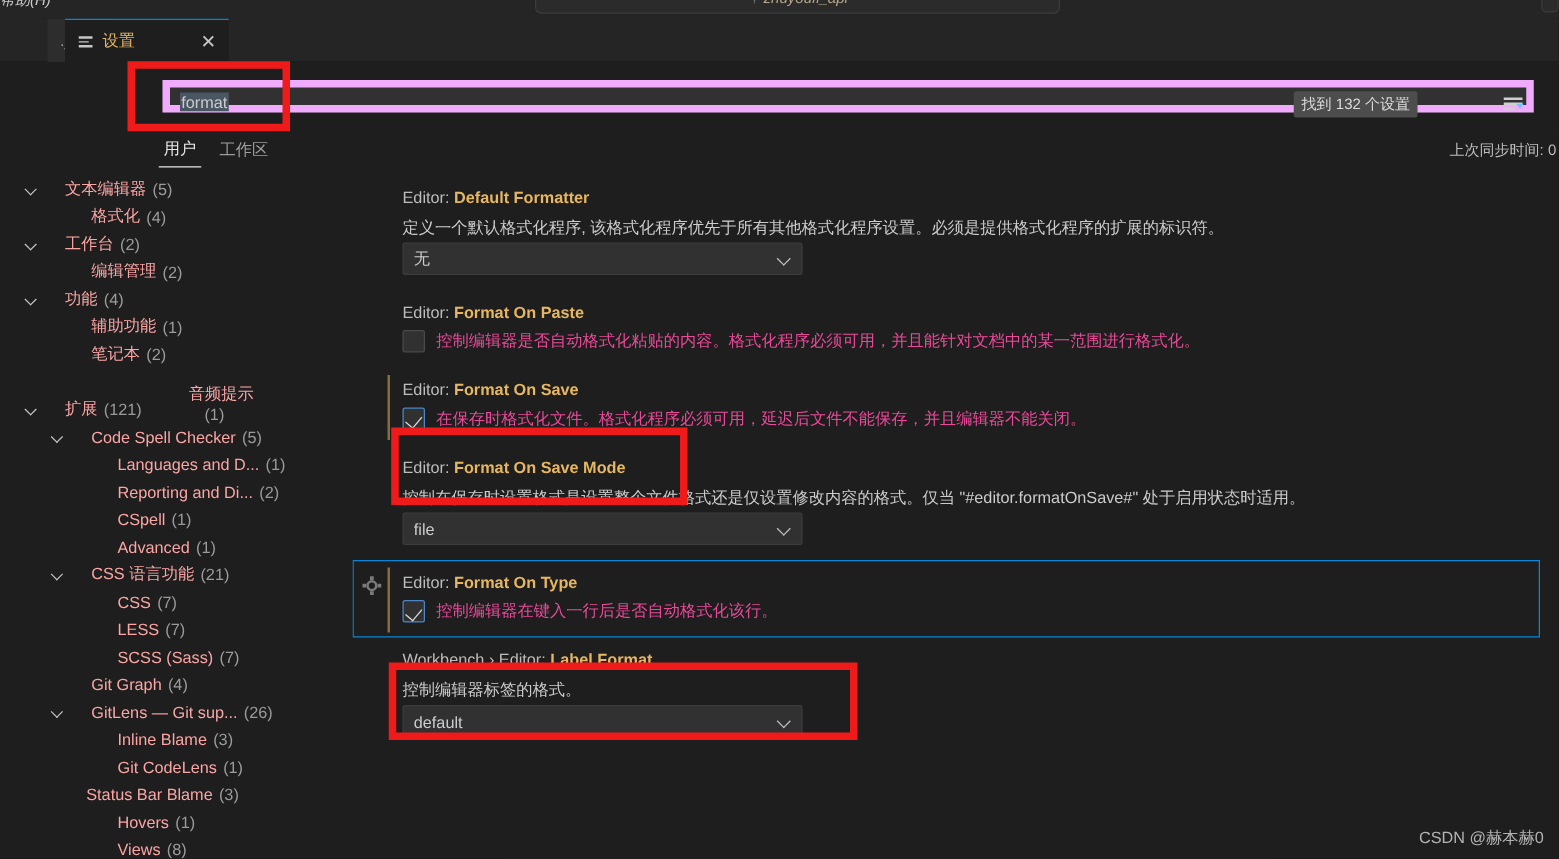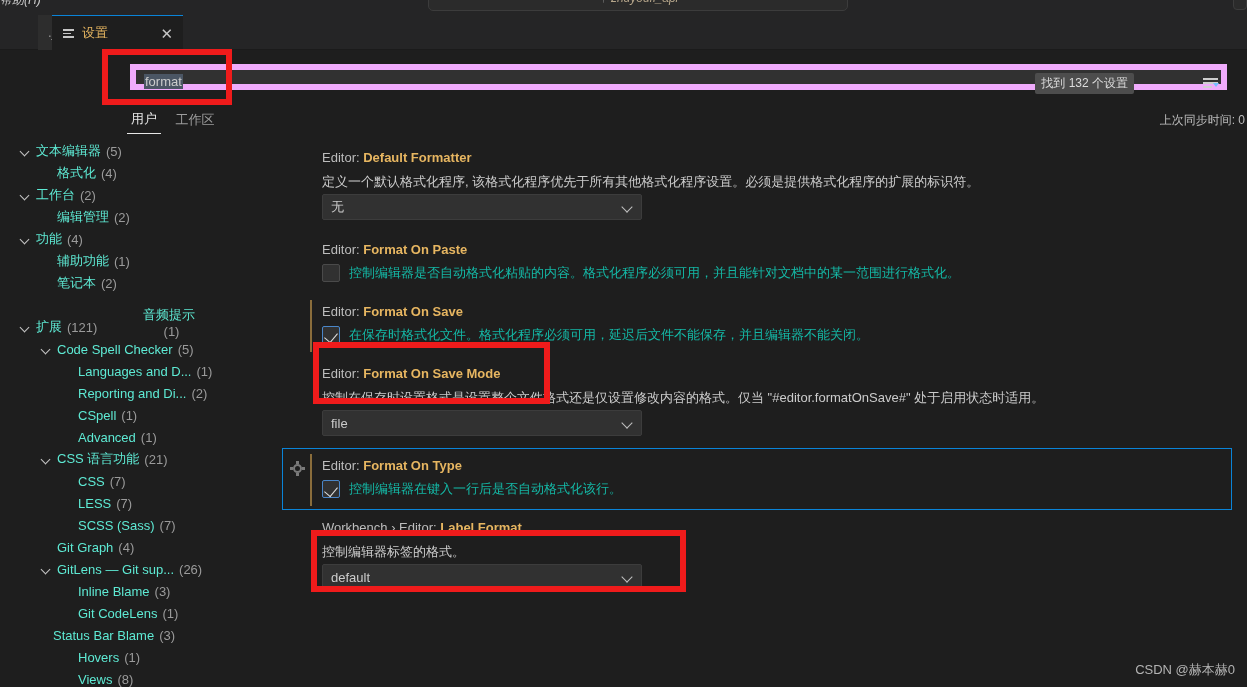--- a/index.html
+++ b/index.html
@@ -134,21 +134,21 @@
   }
   .toc-chevron {
     width: 12px; height: 12px; margin-right: 4px; position: relative; flex: none;
   }
   .toc-chevron.open::before {
     content: ""; position: absolute; left: 1px; top: 3px;
     width: 6px; height: 6px; border-right: 1.4px solid #c5c5c5;
     border-bottom: 1.4px solid #c5c5c5; transform: rotate(45deg);
   }
   .toc-count { color: #9b9b9b; margin-left: 5px; }
-  .toc-label { color: #5eead4; }
+  .toc-label { color: #fca5a5; margin-left: 16px; }
 
   
   .list {
     position: absolute; left: 282px; top: 140px; width: 950px; height: 547px;
     background: #1e1e1e; overflow: hidden;
   }
   .setting {
     position: relative; padding: 10px 0 12px 40px; width: 950px;
   }
   .setting .title {
@@ -183,21 +183,21 @@
     border: 1px solid #4a4a4a; background: #313131; border-radius: 2px;
     position: relative; top: 0px;
   }
   .cbox.checked { border-color: #4a86c8; }
   .cbox.checked::after {
     content: ""; position: absolute; left: 4px; top: 3px;
     width: 7px; height: 11px;
     border-right: 1.8px solid #dedede; border-bottom: 1.8px solid #dedede;
     transform: rotate(40deg);
   }
-  .cb-text { font-size: 13px; color: #14b8a6; line-height: 18px; white-space: nowrap; }
+  .cb-text { font-size: 13px; color: #ec4899; line-height: 18px; white-space: nowrap; }
 
   
   .dropdown {
     width: 320px; height: 26px; background: #313131;
     border: 1px solid #3c3c3c; border-radius: 2px;
     display: flex; align-items: center; padding: 0 8px;
     position: relative; margin-top: 3px;
   }
   .dropdown .val { font-size: 13px; color: #cccccc; white-space: nowrap; }
   .dropdown .chev {

